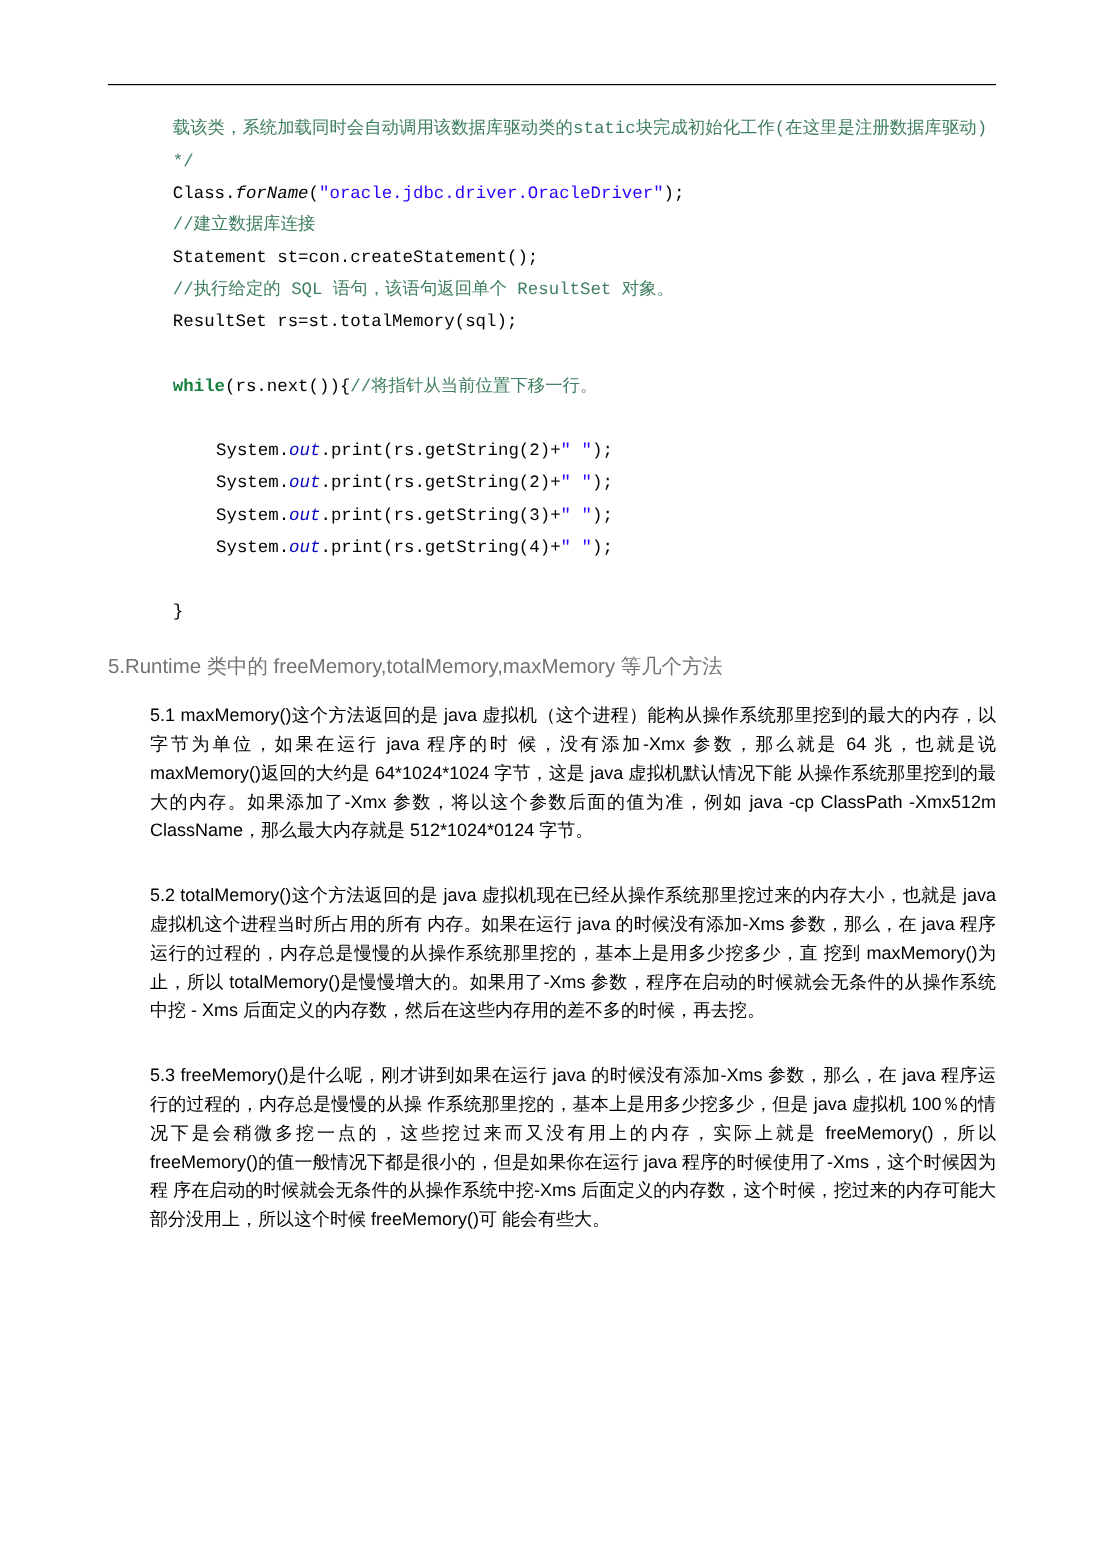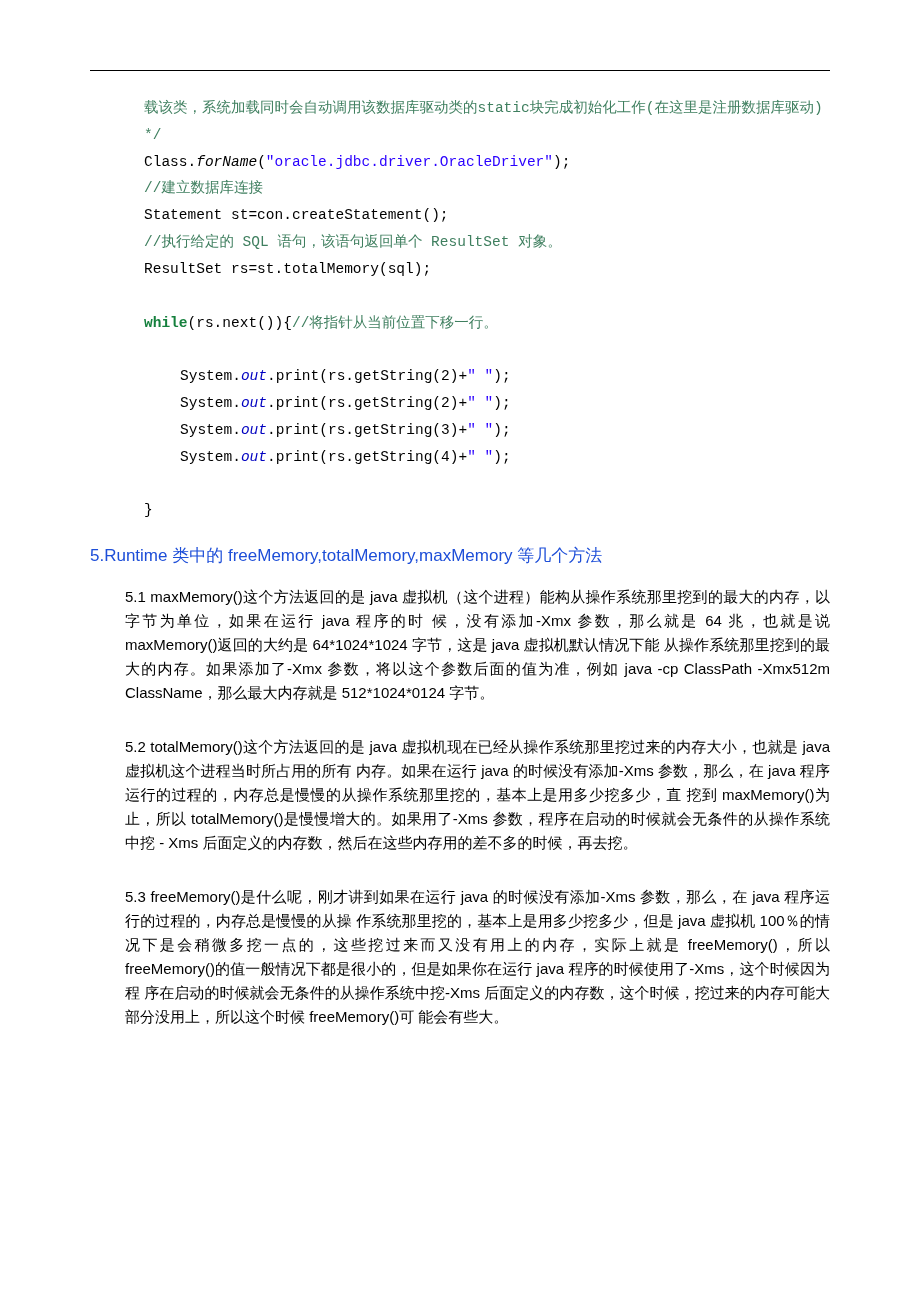--- a/index.html
+++ b/index.html
@@ -27,21 +27,21 @@
   .teal { color: #3f7f5f; }
   .purple { color: #15803d; font-weight: bold; }
   .italic { font-style: italic; }
   .blue { color: #2a00ff; }
   .dblue { color: #0000c0; }
   .heading {
     margin-top: 18px;
     margin-bottom: 16px;
     font-family: Arial, "Microsoft YaHei", sans-serif;
     font-size: 17px;
-    color: #1d4ed8;
+    color: #737373;
   }
   .para {
     margin-left: 35px;
     font-family: Arial, "SimSun", "宋体", sans-serif;
     line-height: 1.6;
     margin-bottom: 30px;
     text-align: justify;
   }
 </style>
 </head>

